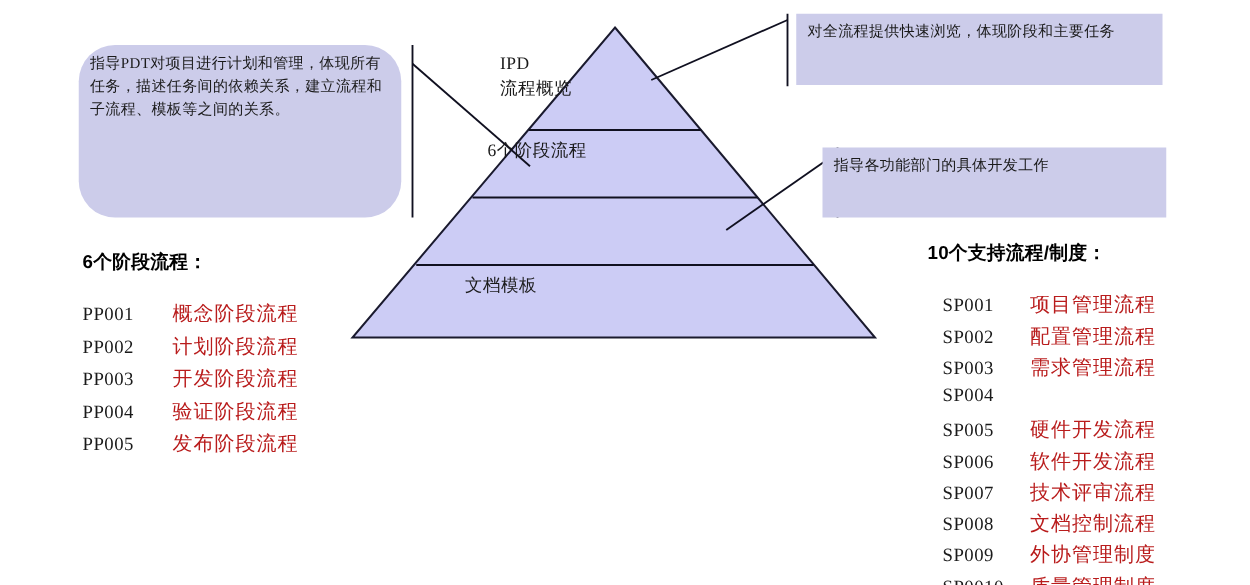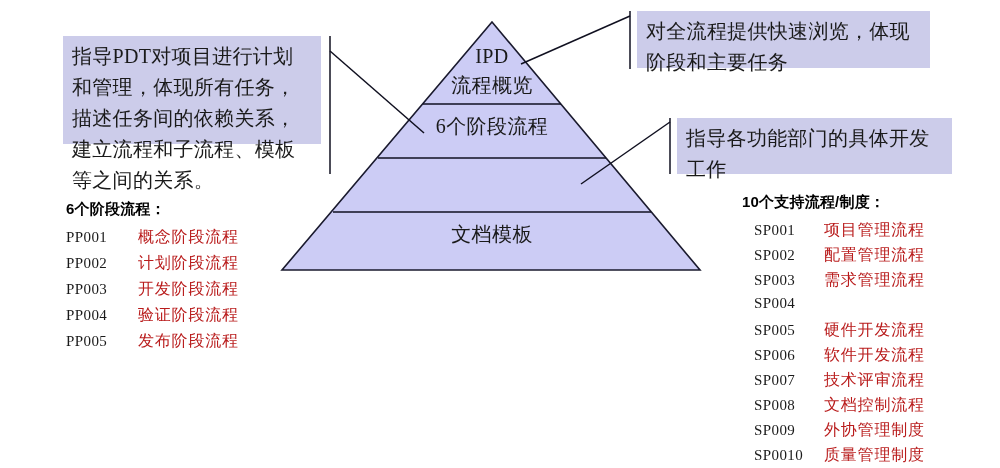--- a/index.html
+++ b/index.html
@@ -30,76 +30,76 @@
     width: 1000px;
     height: 468px;
   }
 
   
   .callout {
     position: absolute;
     background: #ccccea;
     box-sizing: border-box;
     font-family: "Liberation Serif", "DejaVu Serif", serif;
-    font-size: 20px;
+    font-size: 12px;
     line-height: 1.55;
     color: #1a1a1a;
     letter-spacing: 0.3px;
     padding: 5px 9px 6px 9px;
     white-space: pre-line;
   }
 
   #callout-left {
     left: 63px;
     top: 36px;
     width: 258px;
-    height: 108px;
+    height: 138px;
+    border-radius: 29px;
   }
 
   #callout-top-right {
     left: 637px;
     top: 11px;
     width: 293px;
     height: 57px;
   }
 
   #callout-mid-right {
-    left: 677px;
+    left: 658px;
     top: 118px;
     width: 275px;
     height: 56px;
   }
 
   
   .band-label {
     position: absolute;
-    text-align: center;
-    font-family: "Liberation Serif", "DejaVu Serif", serif;
-    font-size: 20px;
+    font-family: "Liberation Serif", "DejaVu Serif", serif;
+    font-size: 14px;
     color: #1a1a1a;
     letter-spacing: 0.4px;
     white-space: pre-line;
     line-height: 1.45;
   }
   #band-label-0 { left: 400px; top: 42px; width: 184px; }
   #band-label-1 { left: 390px; top: 112px; width: 204px; }
   #band-label-2 { left: 360px; top: 166px; width: 264px; }
   #band-label-3 { left: 372px; top: 220px; width: 240px; }
 
   
   .list-block {
     position: absolute;
   }
   .list-title {
     font-family: "Liberation Sans", "DejaVu Sans", sans-serif;
     font-weight: bold;
     font-size: 15px;
     color: #000000;
     letter-spacing: 0.2px;
-    margin-bottom: 8px;
+    margin-bottom: 22px;
   }
   .list-row {
     display: flex;
     align-items: baseline;
     height: 26px;
   }
   .list-code {
     font-family: "Liberation Serif", "DejaVu Serif", serif;
     font-size: 15px;
     color: #1a1a1a;

